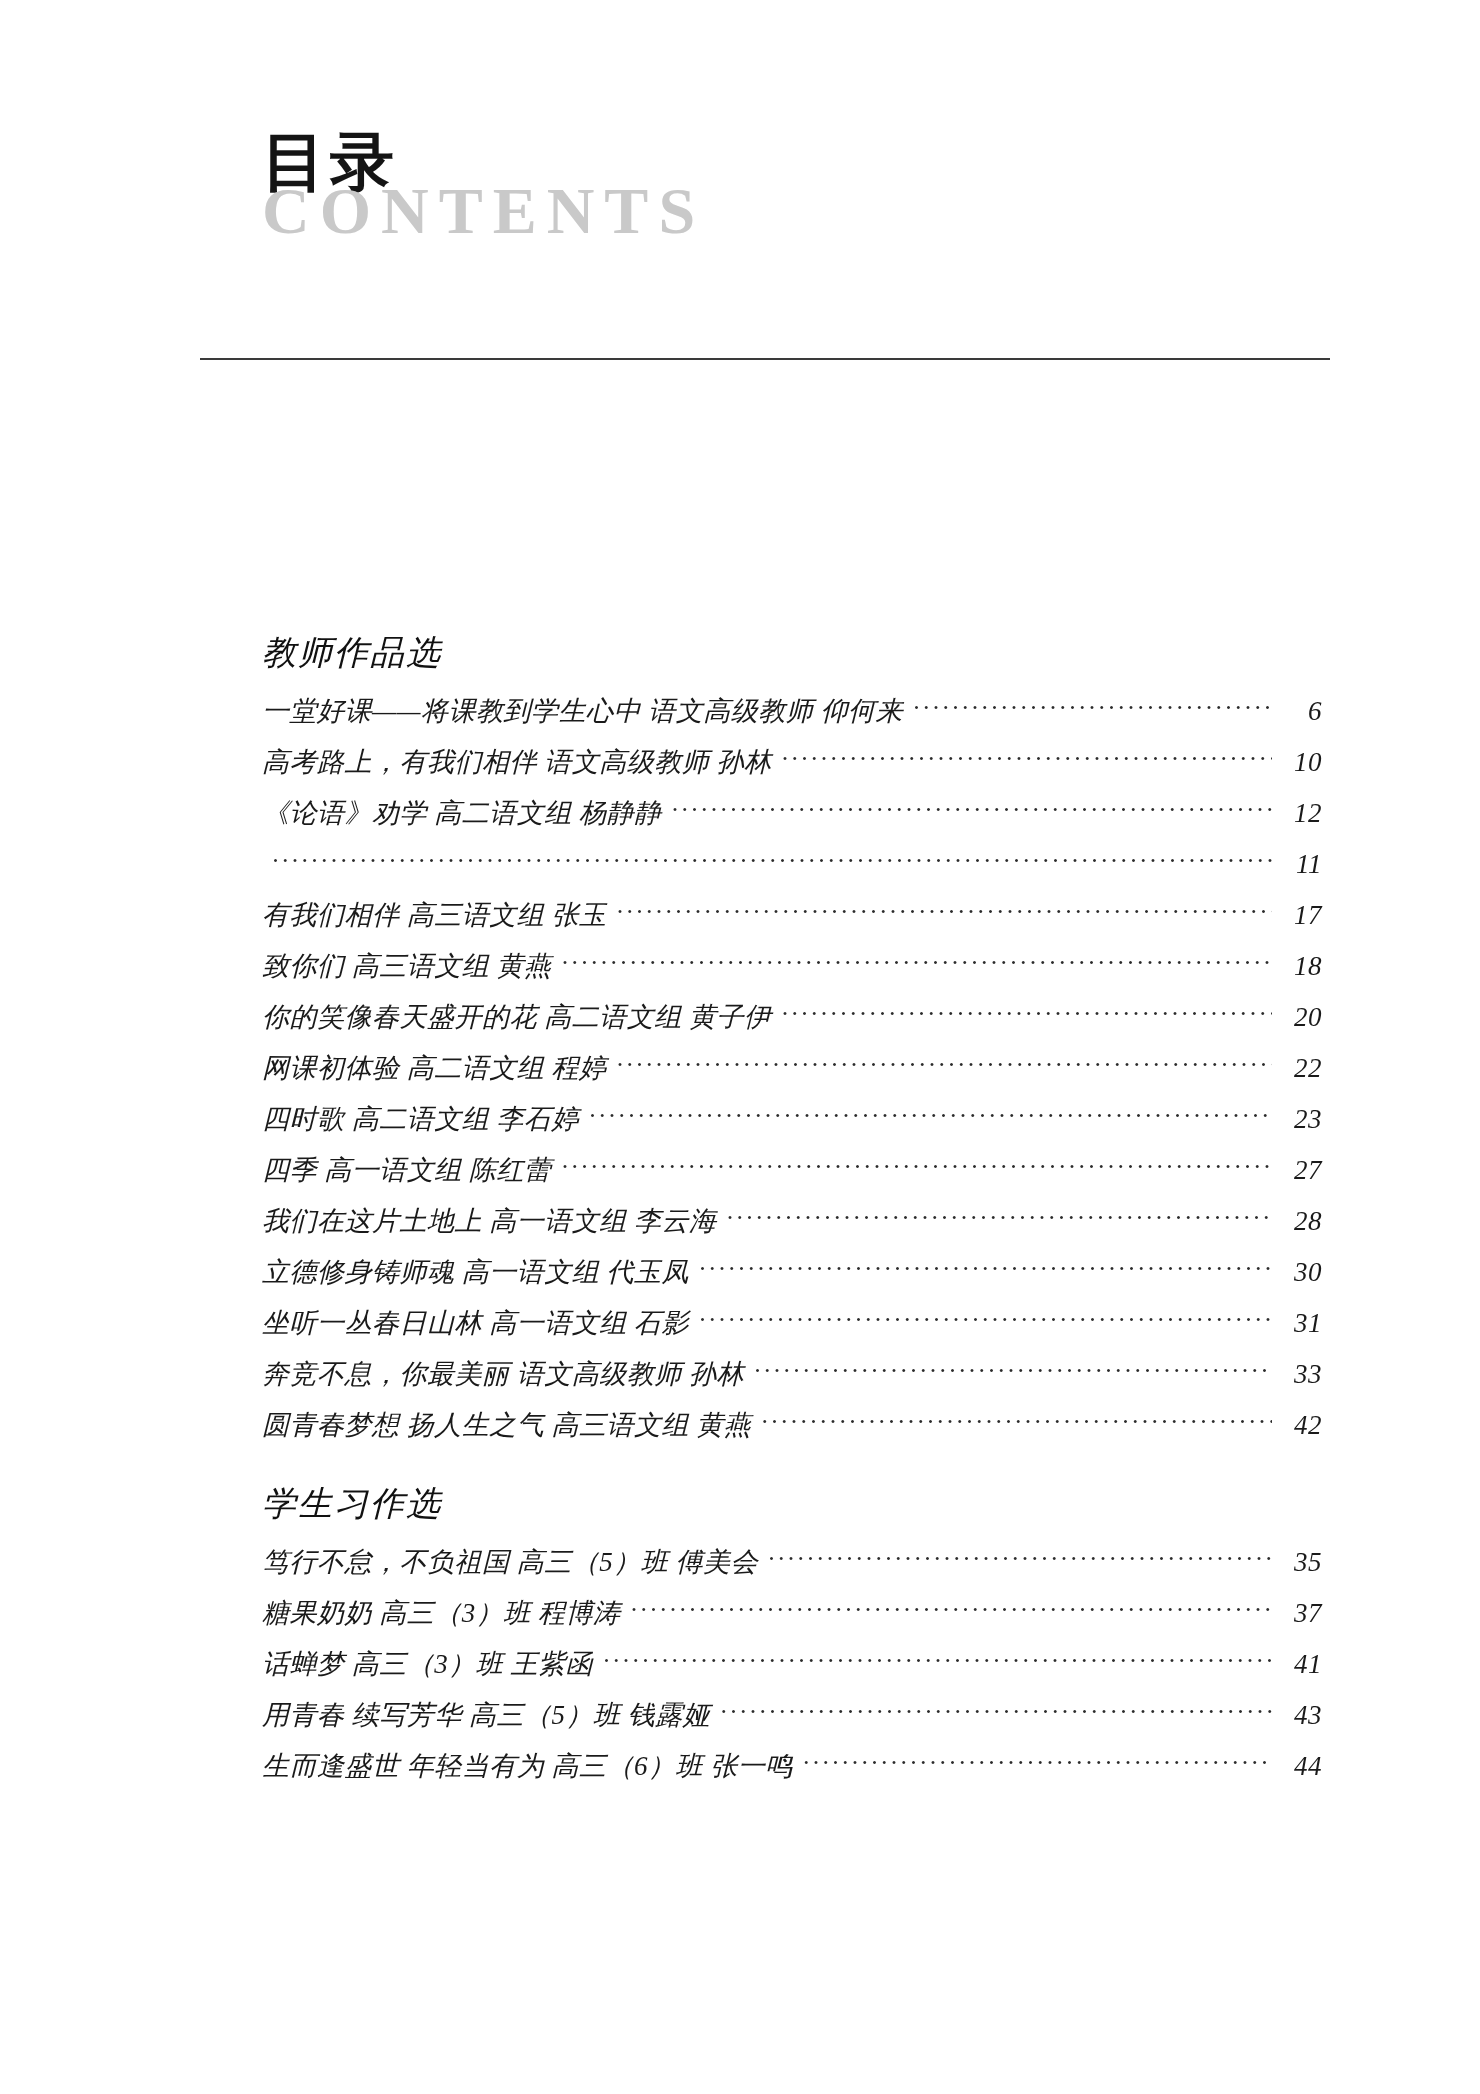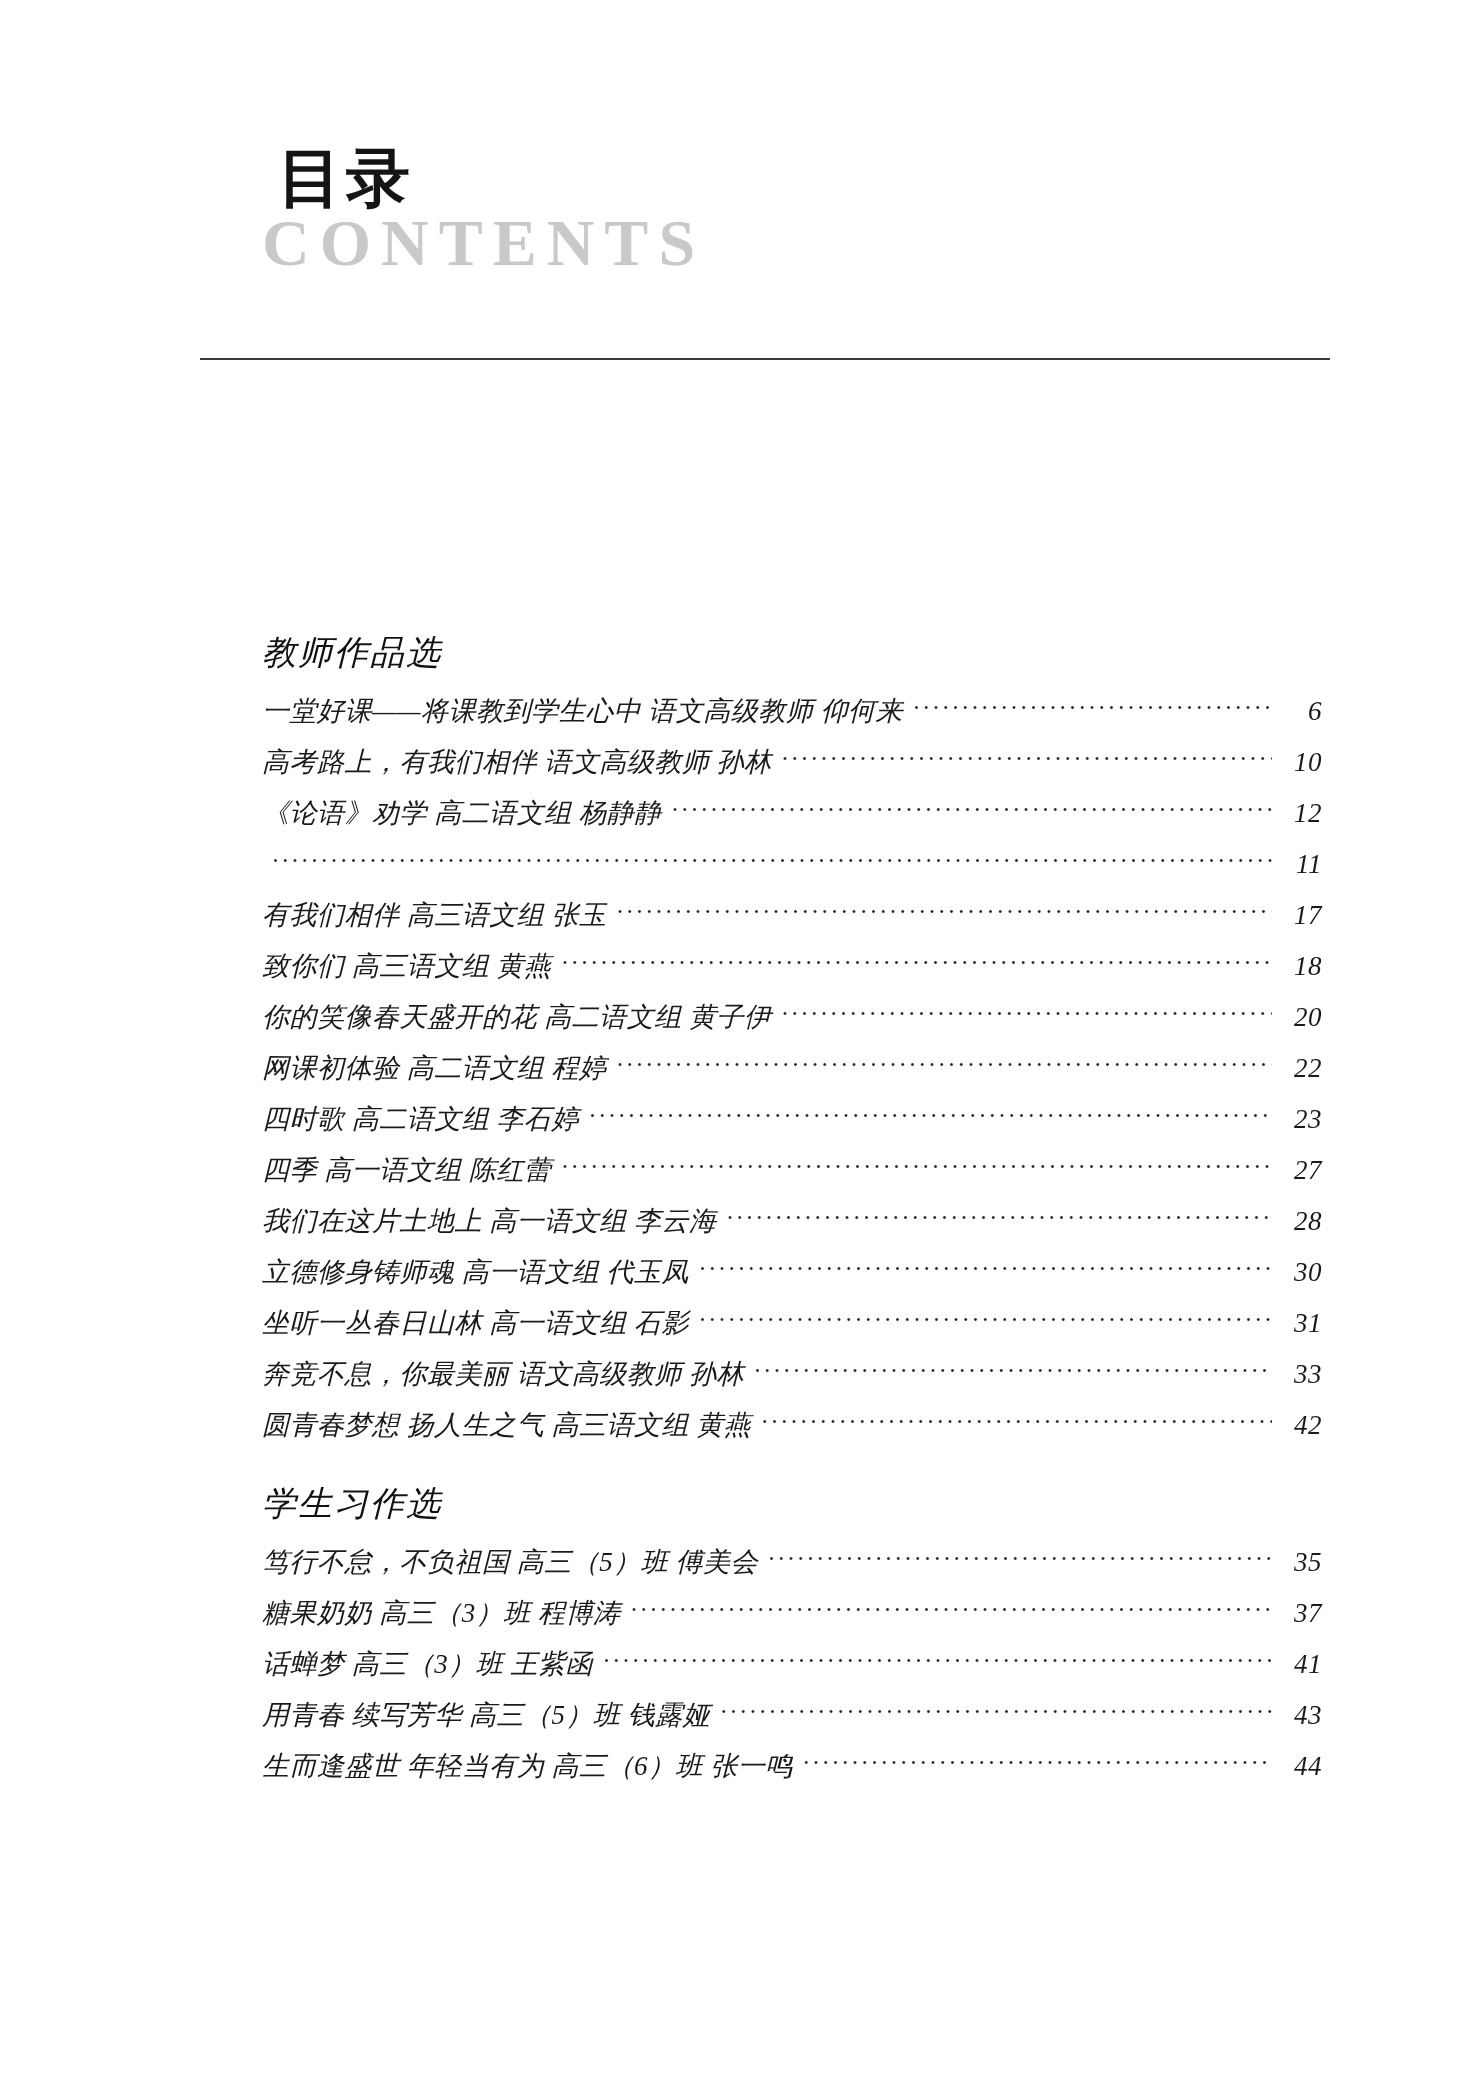--- a/index.html
+++ b/index.html
@@ -30,21 +30,21 @@
     top: 130px;
     width: 1060px;
   }
   .title-cn {
     font-family: "DejaVu Sans", "Liberation Sans", sans-serif;
     font-weight: bold;
     font-size: 64px;
     line-height: 1.0;
     letter-spacing: 4px;
     color: #141414;
-    margin: 16px;
+    margin: 0;
   }
   .title-en {
     font-family: "Liberation Serif", "DejaVu Serif", serif;
     font-weight: bold;
     font-size: 66px;
     line-height: 1.0;
     letter-spacing: 10px;
     color: #c9c9c9;
     margin: -16px 0 0 0;
   }

